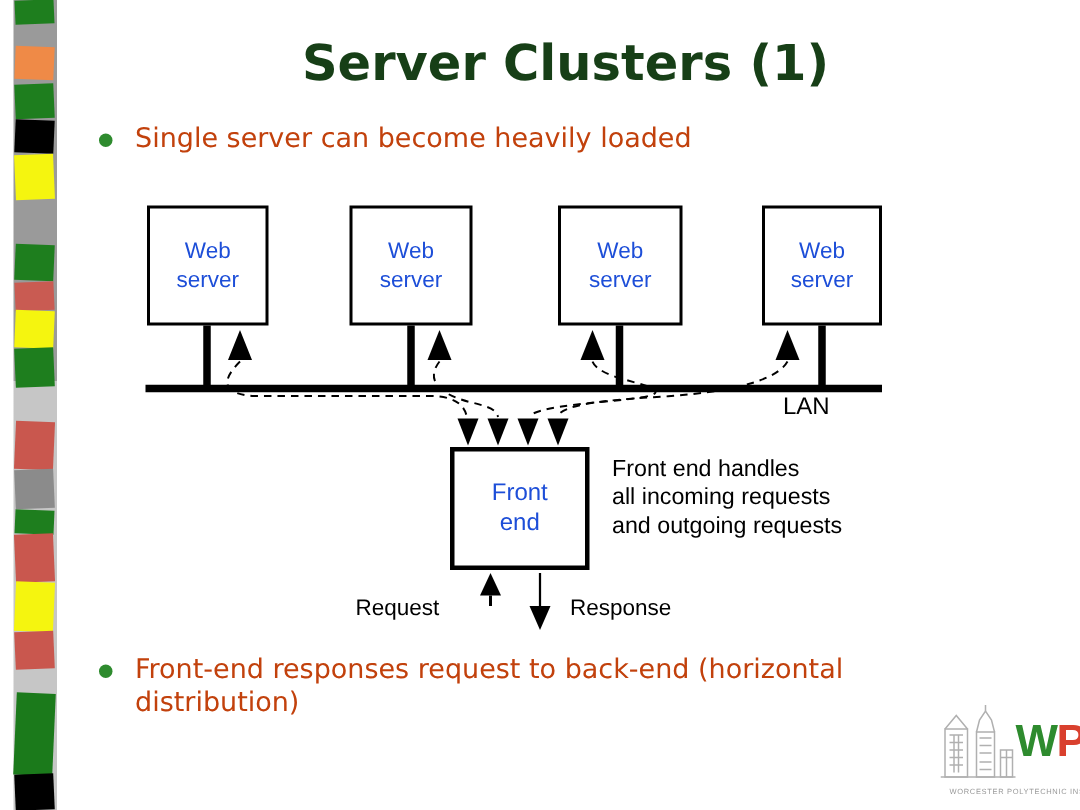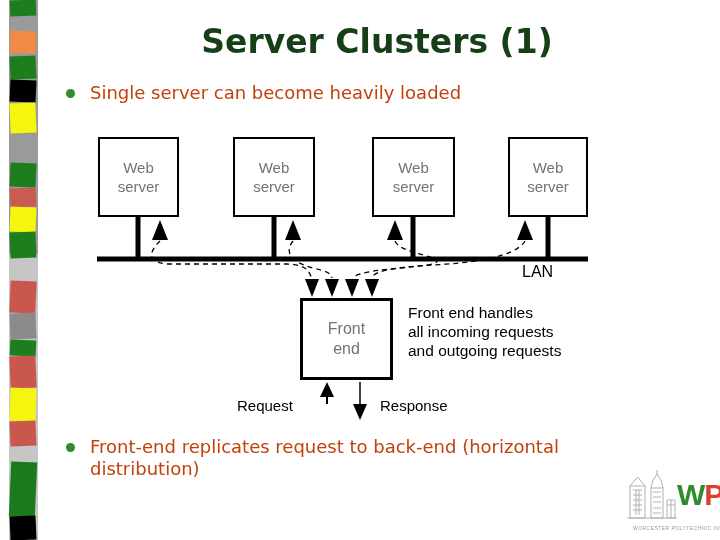--- a/index.html
+++ b/index.html
@@ -11,21 +11,21 @@
   .strip-block{position:absolute;left:1px;width:26px;}
   
   .title{position:absolute;left:42px;right:8px;top:22px;text-align:center;
          font-size:33px;font-weight:600;letter-spacing:0px;}
   .bullet-row{position:absolute;display:flex;align-items:flex-start;}
   .bullet-dot{width:9px;height:9px;border-radius:50%;margin-top:7px;flex:0 0 9px;}
   .bullet-text{font-size:18px;line-height:22px;color:#c2410c;margin-left:15px;}
   
   .dbox{position:absolute;box-sizing:border-box;background:#fff;border:2px solid #000;
         display:flex;flex-direction:column;justify-content:center;text-align:center;
-        font-family:"Liberation Sans",sans-serif;font-size:15px;line-height:19px;color:#737373;}
+        font-family:"Liberation Sans",sans-serif;font-size:15px;line-height:19px;color:#1d4ed8;}
   .dbox.front{border-width:3px;font-size:16px;line-height:20px;}
   .dlabel{position:absolute;font-family:"Liberation Sans",sans-serif;font-size:15px;color:#000;white-space:nowrap;}
   .ann-line{font-family:"Liberation Sans",sans-serif;font-size:15.5px;line-height:19px;color:#000;white-space:nowrap;}
   svg.connectors{position:absolute;left:0;top:0;pointer-events:none;}
   
   .wpi{position:absolute;left:625px;top:468px;width:118px;height:68px;}
   .wpi-letters{position:absolute;left:52px;top:12px;font-family:"Liberation Sans",sans-serif;
                font-weight:800;font-size:30px;letter-spacing:-1px;line-height:30px;}
   .wpi-sub{position:absolute;left:8px;top:57px;font-family:"Liberation Sans",sans-serif;
            font-size:5px;letter-spacing:0.45px;color:#999;white-space:nowrap;}
@@ -124,21 +124,21 @@
     <div class="ann-line">Front end handles</div>
     <div class="ann-line">all incoming requests</div>
     <div class="ann-line">and outgoing requests</div>
   </div>
 
   <div class="dlabel" style="left:237px;top:397px;">Request</div>
   <div class="dlabel" style="left:380px;top:397px;">Response</div>
 
   <div class="bullet-row" style="left:66px;top:436px;width:540px;">
     <span class="bullet-dot" style="background: rgb(46, 139, 46);"></span>
-    <span class="bullet-text" style="width:500px;">Front-end replicates request to back-end (horizontal distribution)</span>
+    <span class="bullet-text" style="width:500px;">Front-end responses request to back-end (horizontal distribution)</span>
   </div>
 
   <div class="wpi">
     <svg class="wpi-buildings" width="52" height="54" viewBox="0 0 52 54">
       <g stroke="#b0b0b0" stroke-width="1" fill="none">
         <rect x="3" y="16" width="15" height="32"></rect>
         <path d="M3,16 L10.5,7 L18,16"></path>
         <path d="M6,20 h9 M6,25 h9 M6,30 h9 M6,35 h9 M6,40 h9"></path>
         <path d="M9,20 v25 M12,20 v25"></path>
         <rect x="24" y="18" width="12" height="30"></rect>

